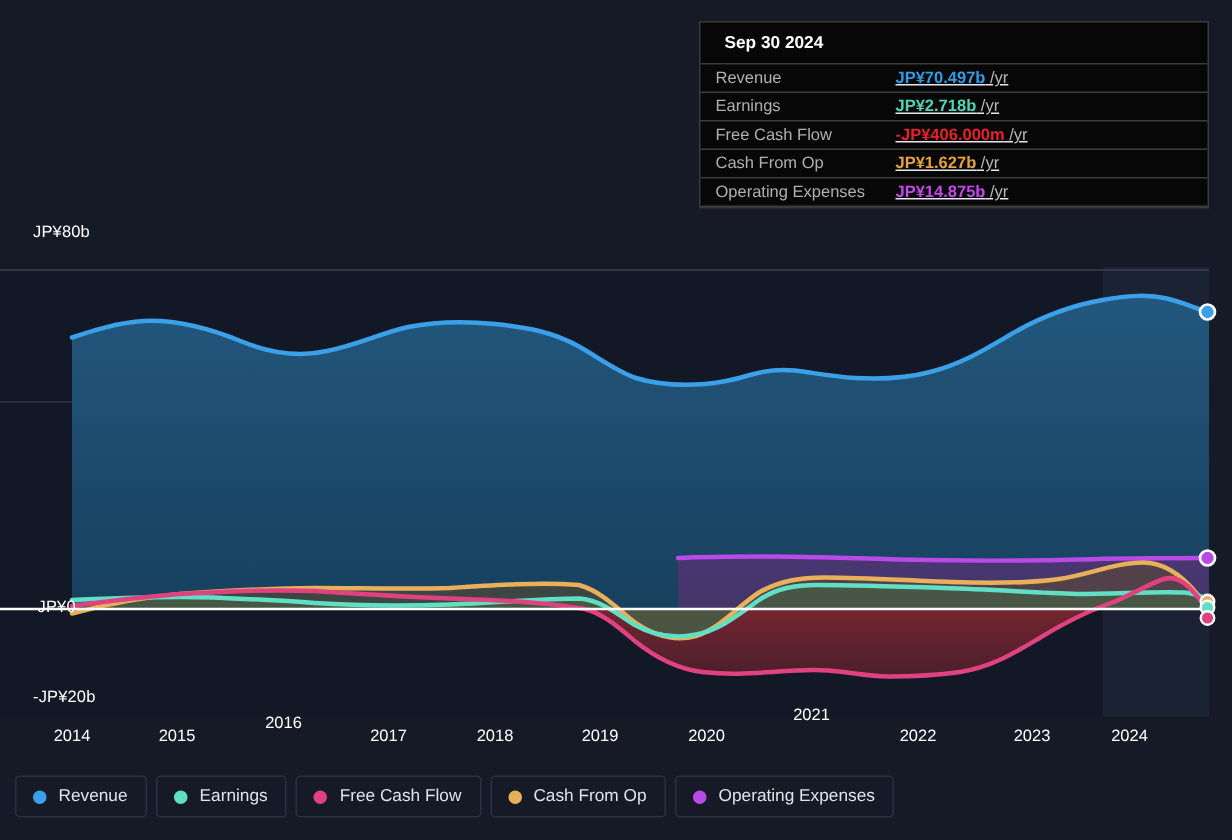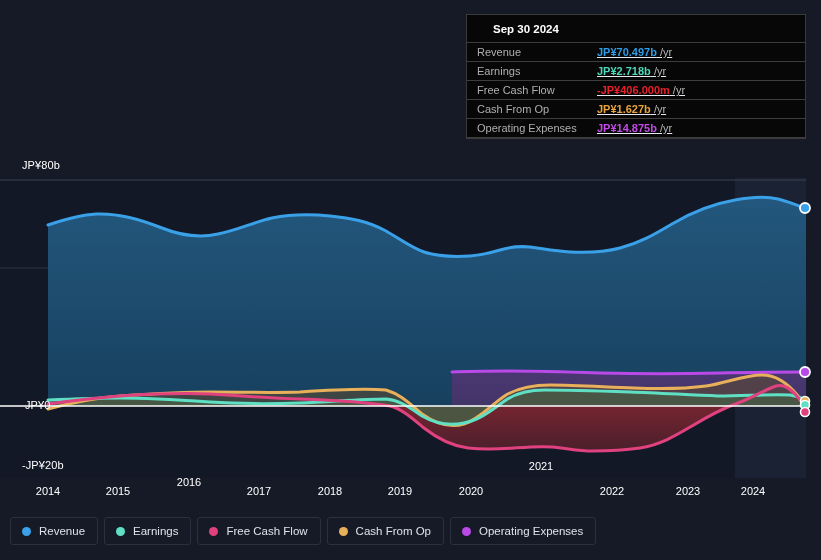--- a/index.html
+++ b/index.html
@@ -55,21 +55,21 @@
     background: #070707;
     border: 1px solid #3a3a3a;
     box-sizing: border-box;
     padding: 0;
     z-index: 40;
   }
   #tooltip-title {
     font-size: 11.5px;
     font-weight: bold;
     color: #ffffff;
-    padding: 8px 10px 7px 26px;
+    padding: 8px 10px 7px 16px;
   }
   .tt-row {
     display: flex;
     align-items: center;
     border-top: 1px solid #3d3d3d;
     padding: 3px 10px 3px 10px;
     min-height: 15px;
     box-sizing: border-box;
   }
   .tt-label {
@@ -306,32 +306,32 @@
       <line x1="0" y1="406" x2="806" y2="406" stroke="#ffffff" stroke-width="1.6"></line>
     </g>
 
     <circle cx="805" cy="208" r="5" fill="#3aa0e8" stroke="#ffffff" stroke-width="1.8"></circle>
     <circle cx="805" cy="372" r="5" fill="#b94ae8" stroke="#ffffff" stroke-width="1.8"></circle>
     <circle cx="805" cy="401" r="4.5" fill="#e8b05a" stroke="#ffffff" stroke-width="1.6"></circle>
     <circle cx="805" cy="405" r="4.5" fill="#5fe0c4" stroke="#ffffff" stroke-width="1.6"></circle>
     <circle cx="805" cy="412" r="4.5" fill="#e0417f" stroke="#ffffff" stroke-width="1.6"></circle>
   </svg>
 
-  <div class="y-axis-label" style="left:22px; top:159px;text-align:right;">JP¥80b</div>
+  <div class="y-axis-label" style="left:22px; top:149px;text-align:right;">JP¥80b</div>
   <div class="y-axis-label" style="left:25px; top:399px;">JP¥0</div>
   <div class="y-axis-label" style="left:22px; top:459px;">-JP¥20b</div>
 
   <div class="x-axis-label" style="left:48px;  top:485px;">2014</div>
   <div class="x-axis-label" style="left:118px; top:485px;">2015</div>
   <div class="x-axis-label" style="left:189px; top:476px;">2016</div>
   <div class="x-axis-label" style="left:259px; top:485px;">2017</div>
   <div class="x-axis-label" style="left:330px; top:485px;">2018</div>
   <div class="x-axis-label" style="left:400px; top:485px;">2019</div>
   <div class="x-axis-label" style="left:471px; top:485px;">2020</div>
-  <div class="x-axis-label" style="left:541px; top:460px;">2021</div>
+  <div class="x-axis-label" style="left:541px; top:471px;">2021</div>
   <div class="x-axis-label" style="left:612px; top:485px;">2022</div>
   <div class="x-axis-label" style="left:688px; top:485px;">2023</div>
   <div class="x-axis-label" style="left:753px; top:485px;">2024</div>
 
 </div>
 
 <div id="tooltip-panel">
   <div id="tooltip-title">Sep 30 2024</div>
 
   <div class="tt-row">

